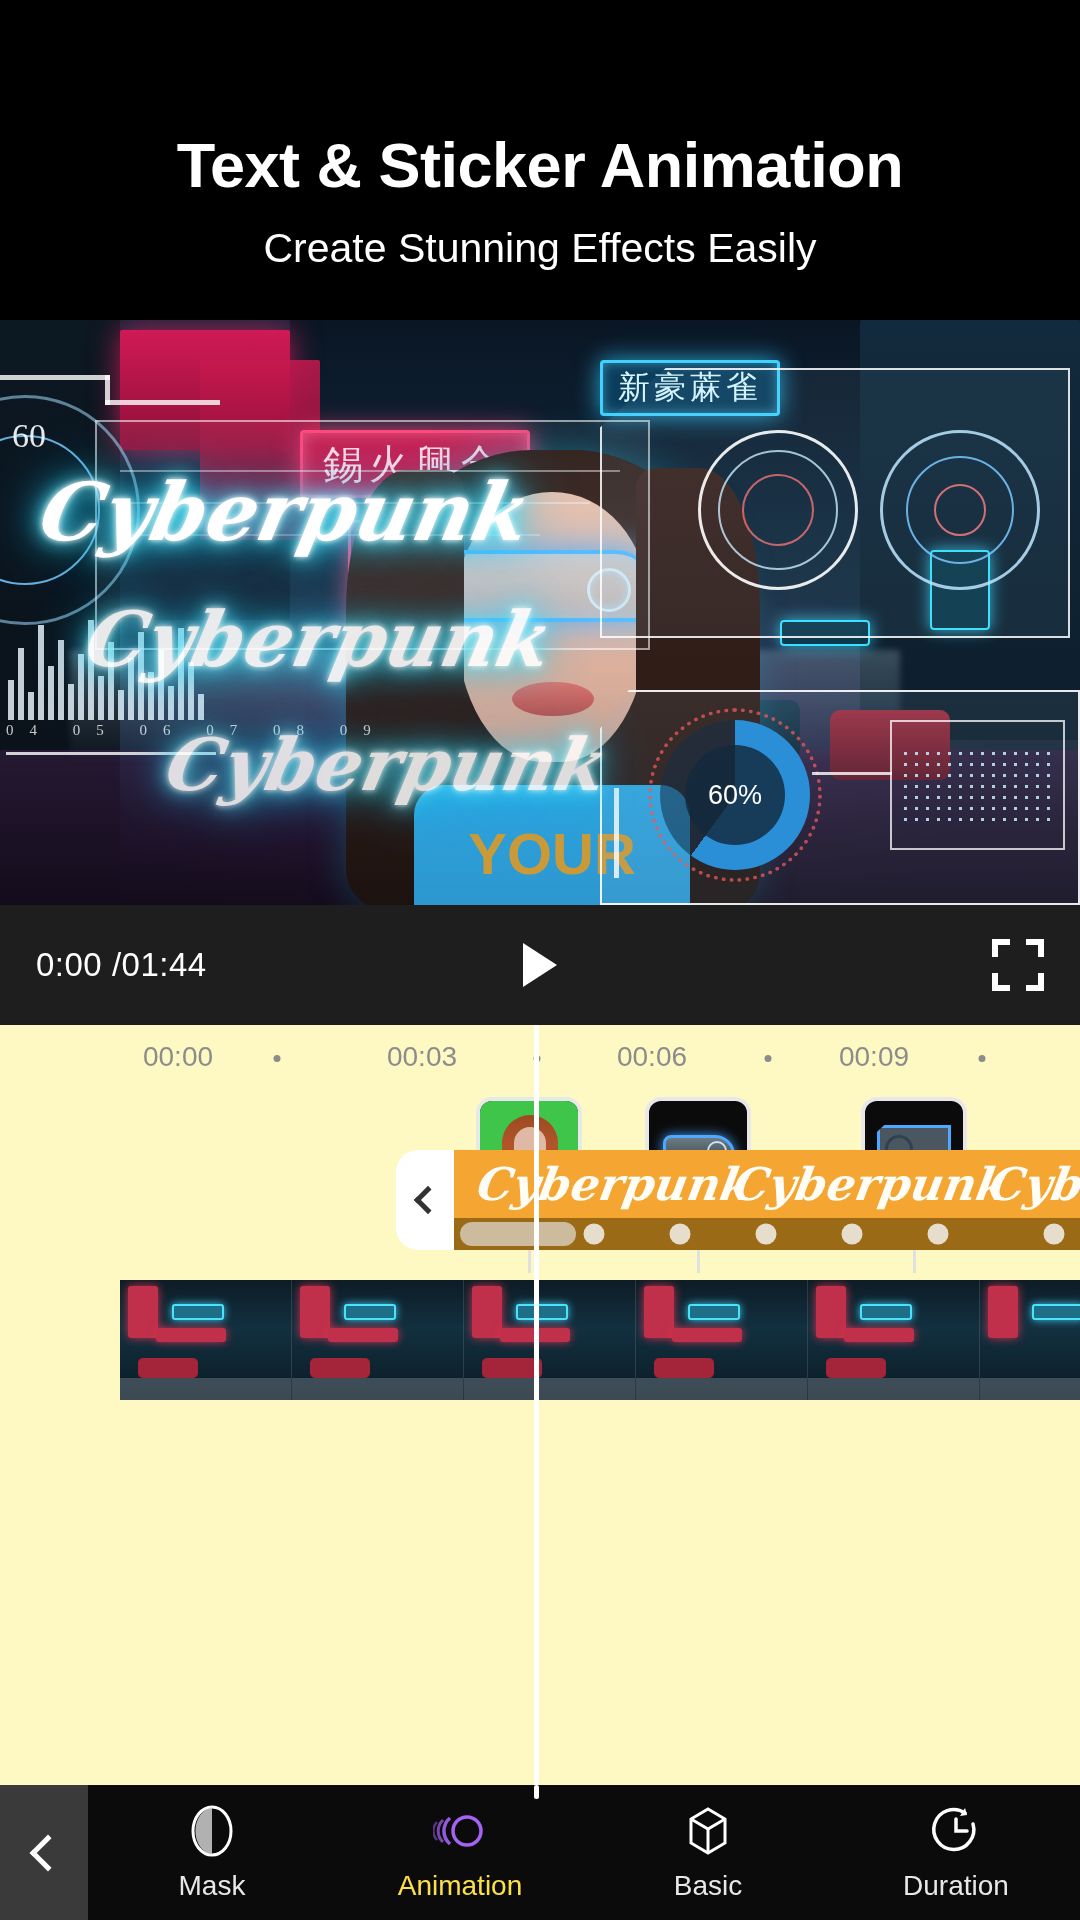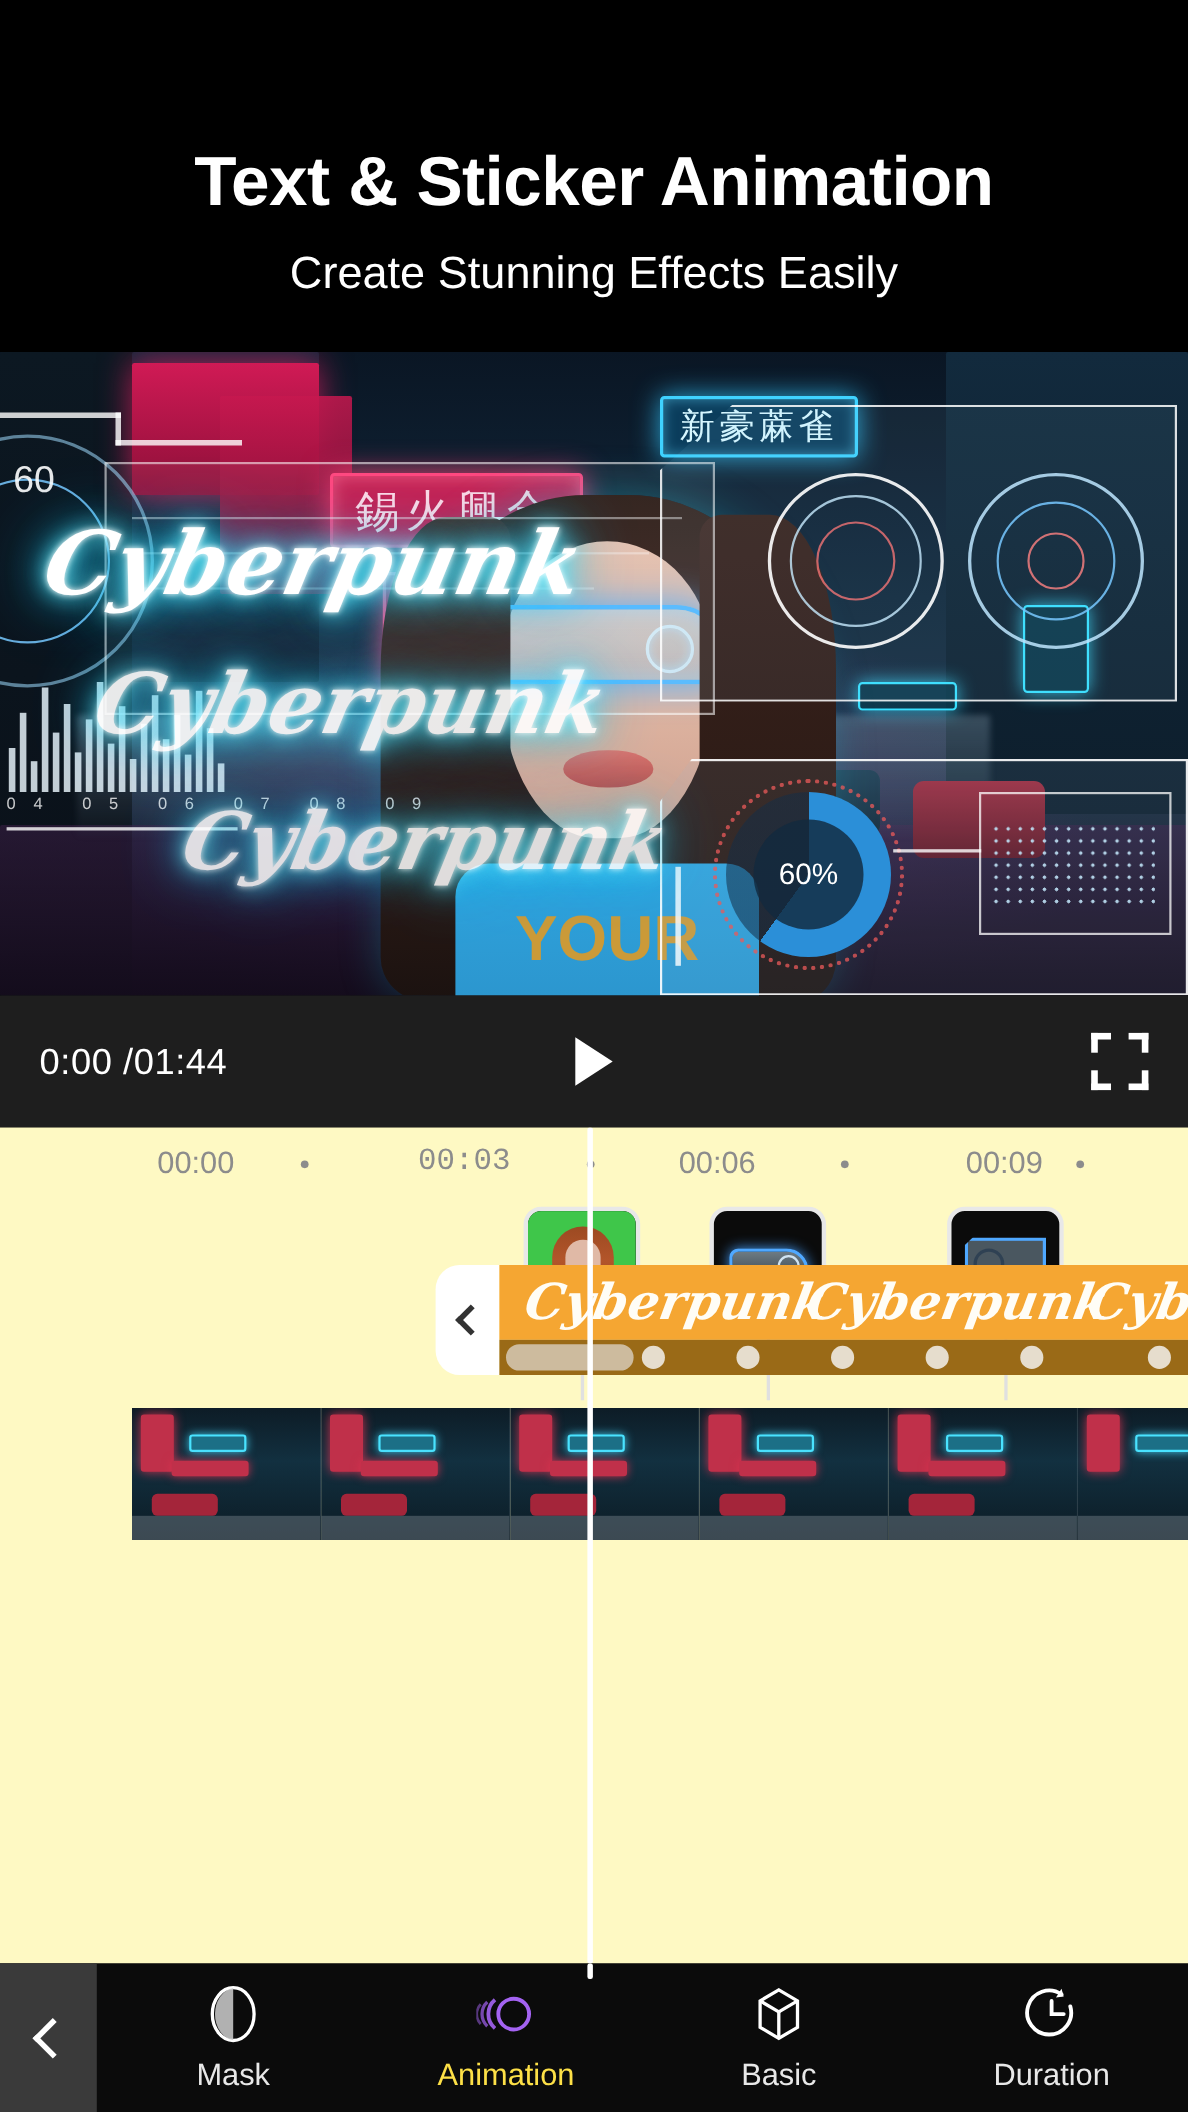--- a/index.html
+++ b/index.html
@@ -119,21 +119,21 @@
   
   .hudline { position:absolute; border:2px solid rgba(255,255,255,.85); background:transparent; }
   .hud-thin { position:absolute; background: rgba(255,255,255,.8); }
   .hud-circle {
     position: absolute; border-radius: 50%;
     border: 3px solid rgba(255,255,255,.9);
   }
   .hud-ring-thin { position:absolute; border-radius:50%; border:2px solid rgba(120,200,255,.85); }
   .hud-label {
     position:absolute; color:rgba(255,255,255,.9);
-    font-family:Liberation Sans, sans-serif;
+    font-family:Liberation Serif, serif;
   }
   .gauge {
     position:absolute; border-radius:50%;
     background: conic-gradient(from 0deg, #2b8fd8 0deg 216deg, rgba(20,45,70,.55) 216deg 360deg);
   }
   .gauge-in {
     position:absolute; left:50%; top:50%; transform:translate(-50%,-50%);
     border-radius:50%; background: rgba(18,42,62,.82);
     display:flex; align-items:center; justify-content:center;
     color:#fff; font-family:"Liberation Sans", sans-serif;
@@ -403,25 +403,25 @@
       <span class="fs-c fs-bl"></span>
       <span class="fs-c fs-br"></span>
     </div>
   </div>
 
   <div class="timeline">
 
     <div class="ruler">
       <div class="ruler-label" style="left:178px;">00:00</div>
       <div class="ruler-dot" style="left:277px;"></div>
-      <div class="ruler-label" style="left:422px;font-family:Liberation Mono, monospace;">00:03</div>
+      <div class="ruler-label" style="left:422px;">00:03</div>
       <div class="ruler-dot" style="left:537px;"></div>
       <div class="ruler-label" style="left:652px;">00:06</div>
       <div class="ruler-dot" style="left:768px;"></div>
-      <div class="ruler-label" style="left:874px;margin-left:39px;">00:09</div>
+      <div class="ruler-label" style="left:874px;">00:09</div>
       <div class="ruler-dot" style="left:982px;"></div>
     </div>
 
     <div class="stickers">
 
       <div class="sticker" style="left:476px;top:0;">
         <div style="position:absolute;inset:0;background:#3fc64a;"></div>
         <div style="position:absolute;left:22px;top:14px;width:56px;height:88px;background:linear-gradient(180deg,#9c4a22 0%,#b3552a 35%,#8d3f1e 100%);border-radius:28px 28px 10px 10px;"></div>
         <div style="position:absolute;left:34px;top:26px;width:32px;height:44px;background:#e0b9a6;border-radius:16px 16px 14px 14px;"></div>
         <div style="position:absolute;left:30px;top:76px;width:40px;height:26px;background:#cfd8de;border-radius:6px 6px 0 0;"></div>

